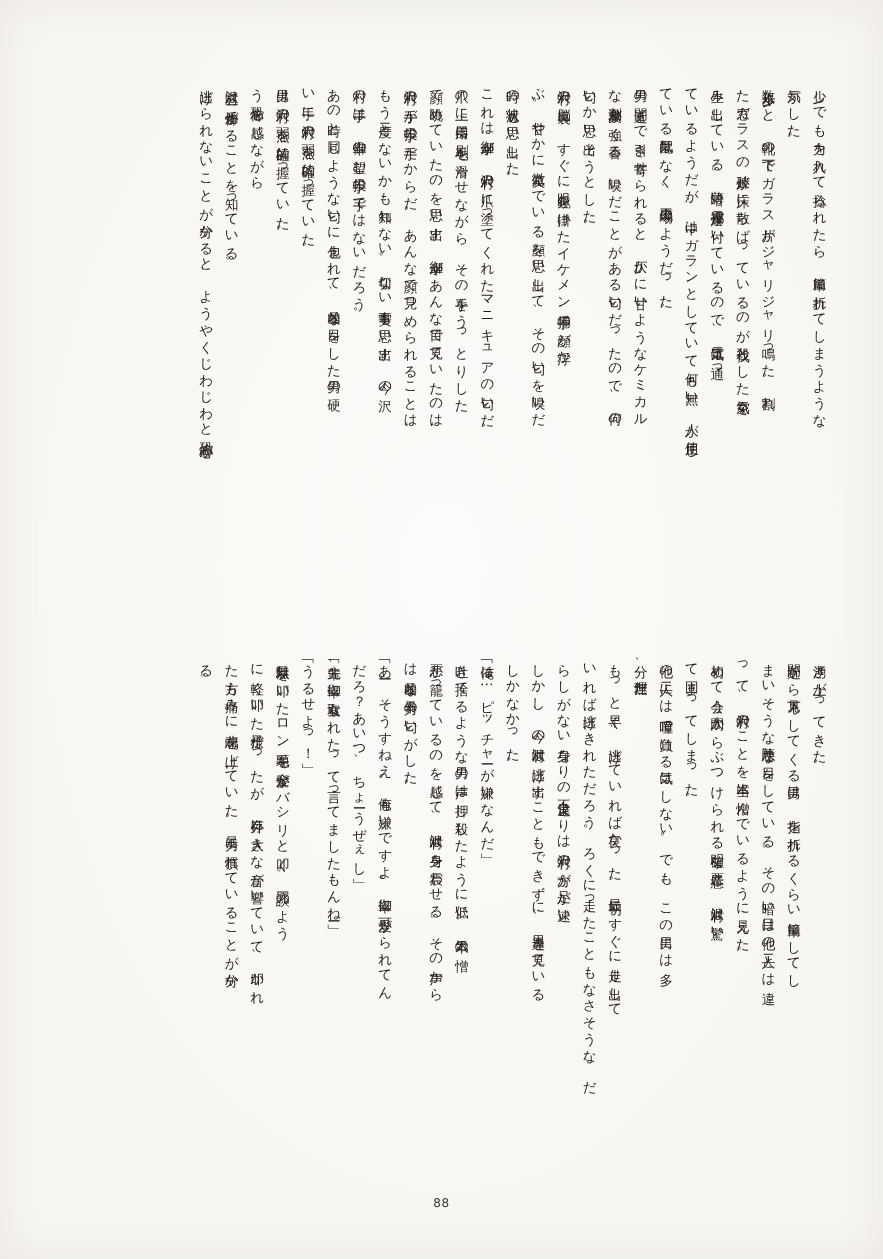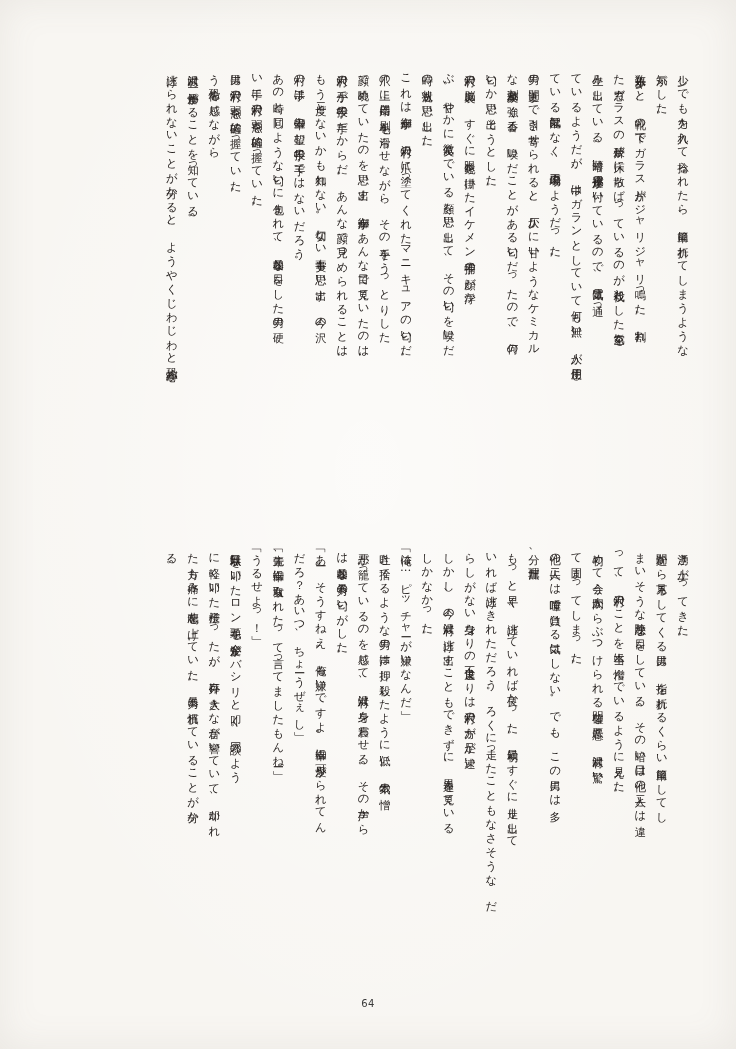--- a/index.html
+++ b/index.html
@@ -113,14 +113,14 @@
       <div class="vcol" style="top: 545px; right: 410.1px; height: 440px;">「あー、そうすねえ。俺も嫌いですよ。御幸に可愛がられてん</div>
       <div class="vcol" style="top: 545px; right: 431.4px; height: 440px;">だろ？あいつ、ちょーうぜぇし」</div>
       <div class="vcol" style="top: 545px; right: 452.7px; height: 440px;">「先輩、御幸に女取られたって言ってましたもんねー」</div>
       <div class="vcol" style="top: 545px; right: 474px; height: 440px;">「うるせよっ！」</div>
       <div class="vcol" style="top: 545px; right: 495.3px; height: 440px;">無駄口を叩いたロン毛頭を金髪がバシリと叩く。冗談のよう</div>
       <div class="vcol" style="top: 545px; right: 516.6px; height: 440px;">に軽く叩いた様子だったが、存外に大きな音が響いていて、叩かれ</div>
       <div class="vcol" style="top: 545px; right: 537.9px; height: 440px;">た方も痛みに悲鳴を上げていた。暴力に慣れていることが分か</div>
       <div class="vcol" style="top: 545px; right: 559.2px; height: 440px;">る。</div>
     </div>
 
-  <div class="page-number">64</div>
+  <div class="page-number">88</div>
 </div>
 
 </body></html>

